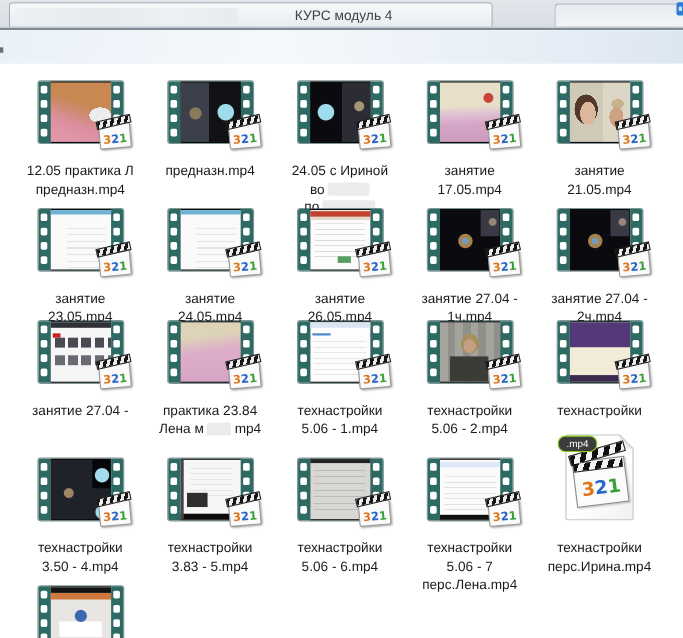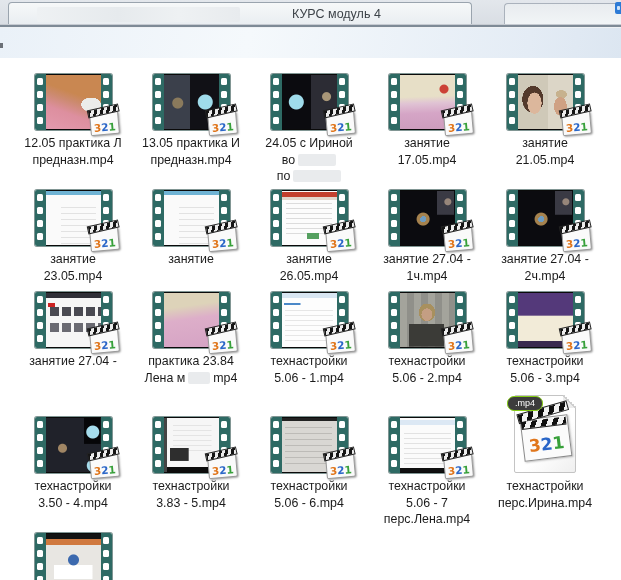--- a/index.html
+++ b/index.html
@@ -11,21 +11,21 @@
   
   .tabbar{
     position:absolute;left:0;top:0;width:621px;height:24px;
     background:linear-gradient(#e3e7ec,#d9dee4);
   }
   .tab{
     position:absolute;left:8px;top:2px;width:438px;height:22px;
     background:linear-gradient(#f6f8f9,#e9edf1);
     border:1px solid #9aa4ae;border-bottom:none;
     border-radius:4px 4px 0 0;
-    display:flex;align-items:center;padding-left:24px;
+    display:flex;align-items:center;
   }
   .tab-censor{
     display:inline-block;width:203px;height:15px;margin-left:4px;
     background:linear-gradient(90deg,#eef1f3,#e6eaed 40%,#eef1f3 70%,#e8ebee);
     border-radius:2px;
   }
   .tab-title{
     margin-left:52px;font-size:12.5px;color:#3d4349;white-space:nowrap;
   }
   .tab-fragment{
@@ -122,21 +122,21 @@
     border:1px solid #222;transform:rotate(-9deg);transform-origin:left bottom;
   }
   .stripes2{
     position:absolute;left:0;top:1px;width:45px;height:7px;
     background:repeating-linear-gradient(115deg,#101010 0 5px,#f2f2f2 5px 10px);
     border-bottom:1px solid #222;
   }
   .bigclap .digits{height:22px;font-size:17px;line-height:22px;bottom:3px;}
   
   .label{
-    margin-top:5px;text-align:center;font-size:12.4px;line-height:16.5px;
+    margin-top:17px;text-align:center;font-size:12.4px;line-height:16.5px;
     color:#1b1b1b;width:118px;
   }
   .label div{white-space:nowrap;display:flex;justify-content:center;align-items:center;}
   .censor-inline{
     display:inline-block;height:12px;background:#e9ebed;border-radius:2px;
     margin-left:3px;vertical-align:middle;
   }
   
   .a1{background-image:
     radial-gradient(ellipse 14px 10px at 82% 55%,#ececea 0 70%,rgba(0,0,0,0) 71%),
@@ -293,21 +293,20 @@
               <div class="art a2"></div>
             </div>
         <div class="strip r"></div>
         <div class="badge">
               <div class="clap"></div>
               <div class="digits"><span class="d1">3</span><span class="d2">2</span><span class="d3">1</span></div>
             </div>
       </div>
         </div>
       <div class="label">
-        <div>13.05 практика И</div>
         <div>предназн.mp4</div>
       </div>
     </div>
     <div class="item">
       <div class="iconbox">
           <div class="thumb">
         <div class="strip l"></div>
         <div class="frame">
               <div class="art a3"></div>
             </div>
@@ -399,20 +398,21 @@
             </div>
         <div class="strip r"></div>
         <div class="badge">
               <div class="clap"></div>
               <div class="digits"><span class="d1">3</span><span class="d2">2</span><span class="d3">1</span></div>
             </div>
       </div>
         </div>
       <div class="label">
         <div>занятие</div>
+        <div>24.05.mp4</div>
       </div>
     </div>
     <div class="item">
       <div class="iconbox">
           <div class="thumb">
         <div class="strip l"></div>
         <div class="frame">
               <div class="art a8"></div>
             </div>
         <div class="strip r"></div>
@@ -556,21 +556,20 @@
             </div>
         <div class="strip r"></div>
         <div class="badge">
               <div class="clap"></div>
               <div class="digits"><span class="d1">3</span><span class="d2">2</span><span class="d3">1</span></div>
             </div>
       </div>
         </div>
       <div class="label">
         <div>технастройки</div>
-        <div>5.06 - 3.mp4</div>
       </div>
     </div>
   </div>
 
   <div class="row r4">
     <div class="item">
       <div class="iconbox">
           <div class="thumb">
         <div class="strip l"></div>
         <div class="frame">

